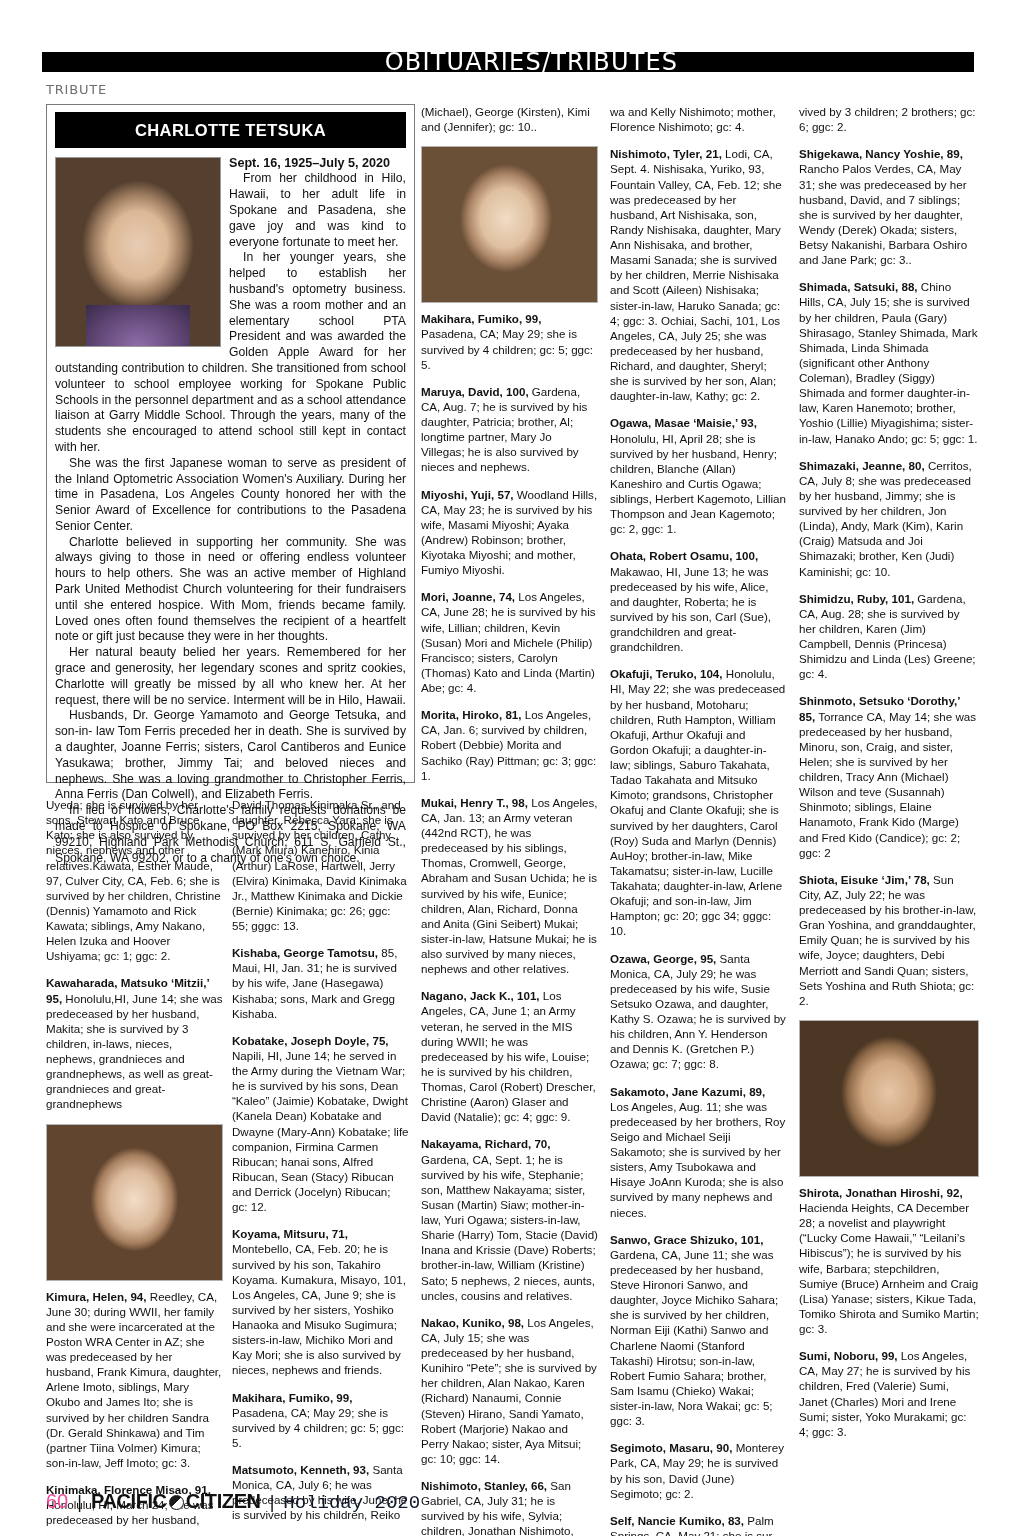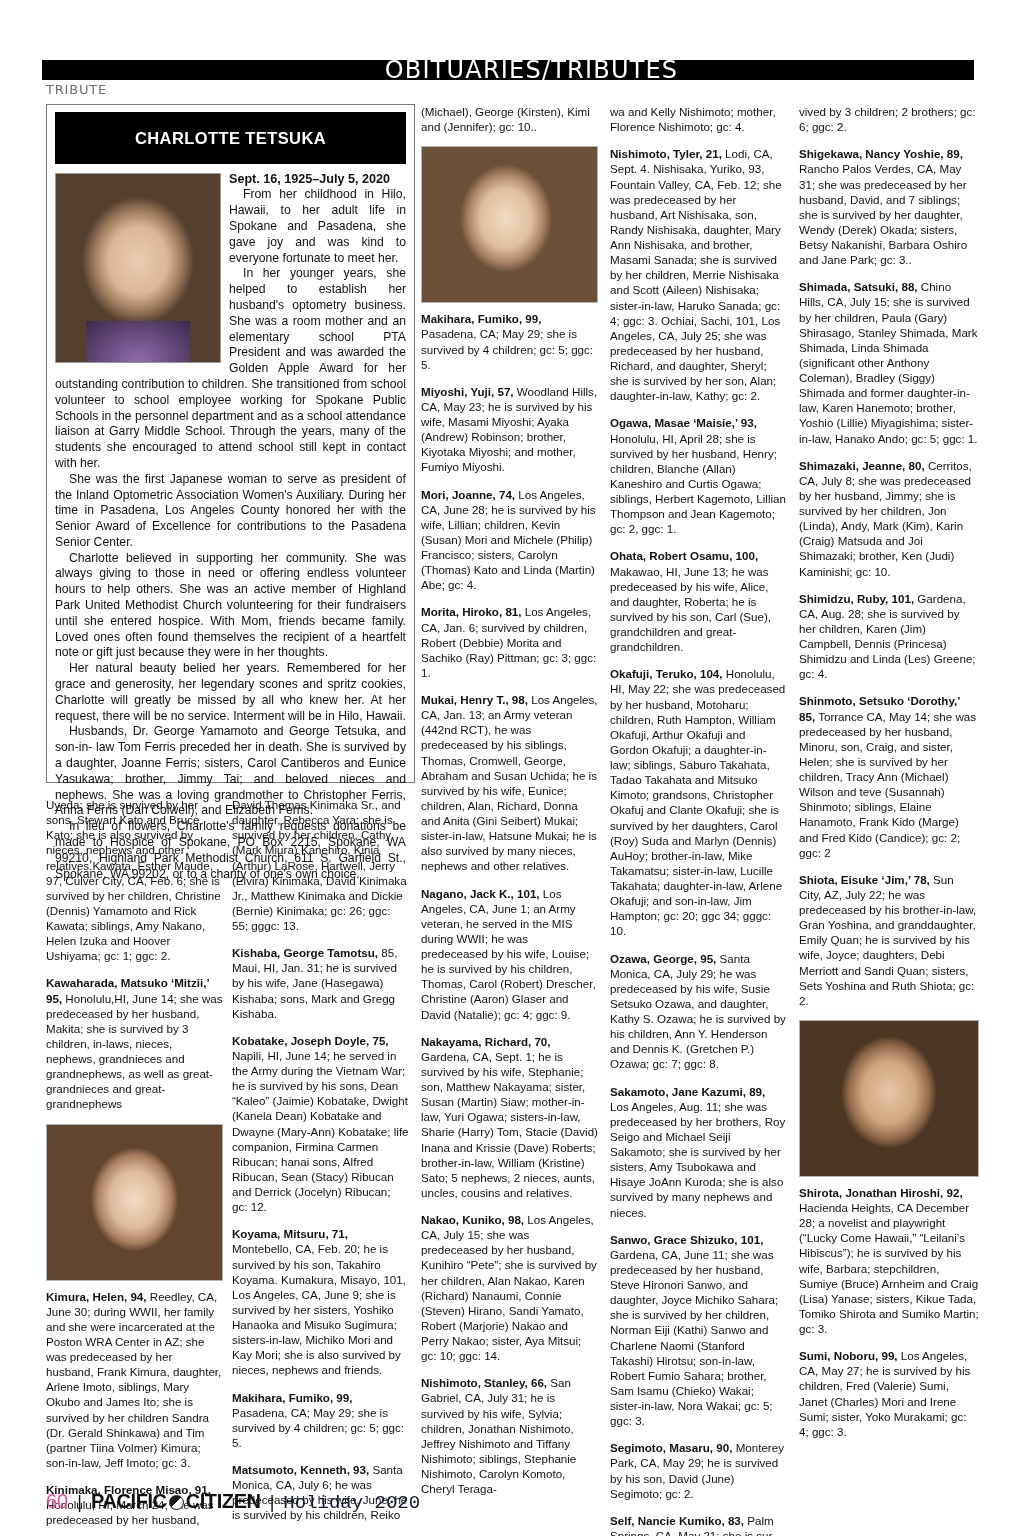--- a/index.html
+++ b/index.html
@@ -11,21 +11,21 @@
     width: 1016px; height: 1536px;
     font-family: "Liberation Sans", sans-serif;
     color: #111111;
     position: relative;
     overflow: hidden;
   }
 
   
   .masthead {
     position: absolute;
-    left: 42px; top: 60px;
+    left: 42px; top: 52px;
     width: 932px; height: 20px;
     background: #000000;
     display: flex; align-items: center; justify-content: center; padding-left: 47px;
   }
   .masthead-title {
     color: #ffffff;
     font-size: 24px;
     letter-spacing: 1.2px;
     font-family: "DejaVu Sans", sans-serif;
     font-weight: 400;
@@ -43,21 +43,21 @@
   .tribute-box {
     position: absolute;
     left: 46px; top: 104px;
     width: 369px; height: 679px;
     border: 1px solid #7a7a7a;
     padding: 7px 8px 8px 8px;
     background: #fff;
   }
   .tribute-namebar {
     background: #000;
-    height: 52px;
+    height: 36px;
     display: flex; align-items: center; justify-content: center;
     margin-bottom: 7px;
   }
   .tribute-namebar span {
     color: #fff;
     font-weight: bold;
     font-size: 16.5px;
     letter-spacing: 0.4px;
   }
   .tribute-photo {
@@ -200,20 +200,21 @@
     <p class="entry"><b>Kishaba, George Tamotsu,</b><span> 85, Maui, HI, Jan. 31; he is survived by his wife, Jane (Hasegawa) Kishaba; sons, Mark and Gregg Kishaba.</span></p>
     <p class="entry"><b>Kobatake, Joseph Doyle, 75,</b><span> Napili, HI, June 14; he served in the Army during the Vietnam War; he is survived by his sons, Dean “Kaleo” (Jaimie) Kobatake, Dwight (Kanela Dean) Kobatake and Dwayne (Mary-Ann) Kobatake; life companion, Firmina Carmen Ribucan; hanai sons, Alfred Ribucan, Sean (Stacy) Ribucan and Derrick (Jocelyn) Ribucan; gc: 12.</span></p>
     <p class="entry"><b>Koyama, Mitsuru, 71,</b><span> Montebello, CA, Feb. 20; he is survived by his son, Takahiro Koyama. Kumakura, Misayo, 101, Los Angeles, CA, June 9; she is survived by her sisters, Yoshiko Hanaoka and Misuko Sugimura; sisters-in-law, Michiko Mori and Kay Mori; she is also survived by nieces, nephews and friends.</span></p>
     <p class="entry"><b>Makihara, Fumiko, 99,</b><span> Pasadena, CA; May 29; she is survived by 4 children; gc: 5; ggc: 5.</span></p>
     <p class="entry"><b>Matsumoto, Kenneth, 93,</b><span> Santa Monica, CA, July 6; he was predeceased by his wife, June; he is survived by his children, Reiko</span></p>
   </div>
 <div class="col c3" id="col-c3">
     <p class="entry"><span>(Michael), George (Kirsten), Kimi and (Jennifer); gc: 10..</span></p>
     <div class="obit-photo photo-makihara"></div>
     <p class="entry"><b>Makihara, Fumiko, 99,</b><span> Pasadena, CA; May 29; she is survived by 4 children; gc: 5; ggc: 5.</span></p>
+    <p class="entry"><b>Maruya, David, 100,</b><span> Gardena, CA, Aug. 7; he is survived by his daughter, Patricia; brother, Al; longtime partner, Mary Jo Villegas; he is also survived by nieces and nephews.</span></p>
     <p class="entry"><b>Miyoshi, Yuji, 57,</b><span> Woodland Hills, CA, May 23; he is survived by his wife, Masami Miyoshi; Ayaka (Andrew) Robinson; brother, Kiyotaka Miyoshi; and mother, Fumiyo Miyoshi.</span></p>
     <p class="entry"><b>Mori, Joanne, 74,</b><span> Los Angeles, CA, June 28; he is survived by his wife, Lillian; children, Kevin (Susan) Mori and Michele (Philip) Francisco; sisters, Carolyn (Thomas) Kato and Linda (Martin) Abe; gc: 4.</span></p>
     <p class="entry"><b>Morita, Hiroko, 81,</b><span> Los Angeles, CA, Jan. 6; survived by children, Robert (Debbie) Morita and Sachiko (Ray) Pittman; gc: 3; ggc: 1.</span></p>
     <p class="entry"><b>Mukai, Henry T., 98,</b><span> Los Angeles, CA, Jan. 13; an Army veteran (442nd RCT), he was predeceased by his siblings, Thomas, Cromwell, George, Abraham and Susan Uchida; he is survived by his wife, Eunice; children, Alan, Richard, Donna and Anita (Gini Seibert) Mukai; sister-in-law, Hatsune Mukai; he is also survived by many nieces, nephews and other relatives.</span></p>
     <p class="entry"><b>Nagano, Jack K., 101,</b><span> Los Angeles, CA, June 1; an Army veteran, he served in the MIS during WWII; he was predeceased by his wife, Louise; he is survived by his children, Thomas, Carol (Robert) Drescher, Christine (Aaron) Glaser and David (Natalie); gc: 4; ggc: 9.</span></p>
     <p class="entry"><b>Nakayama, Richard, 70,</b><span> Gardena, CA, Sept. 1; he is survived by his wife, Stephanie; son, Matthew Nakayama; sister, Susan (Martin) Siaw; mother-in-law, Yuri Ogawa; sisters-in-law, Sharie (Harry) Tom, Stacie (David) Inana and Krissie (Dave) Roberts; brother-in-law, William (Kristine) Sato; 5 nephews, 2 nieces, aunts, uncles, cousins and relatives.</span></p>
     <p class="entry"><b>Nakao, Kuniko, 98,</b><span> Los Angeles, CA, July 15; she was predeceased by her husband, Kunihiro “Pete”; she is survived by her children, Alan Nakao, Karen (Richard) Nanaumi, Connie (Steven) Hirano, Sandi Yamato, Robert (Marjorie) Nakao and Perry Nakao; sister, Aya Mitsui; gc: 10; ggc: 14.</span></p>
     <p class="entry"><b>Nishimoto, Stanley, 66,</b><span> San Gabriel, CA, July 31; he is survived by his wife, Sylvia; children, Jonathan Nishimoto, Jeffrey Nishimoto and Tiffany Nishimoto; siblings, Stephanie Nishimoto, Carolyn Komoto, Cheryl Teraga-</span></p>
   </div>
 <div class="col c4" id="col-c4">

